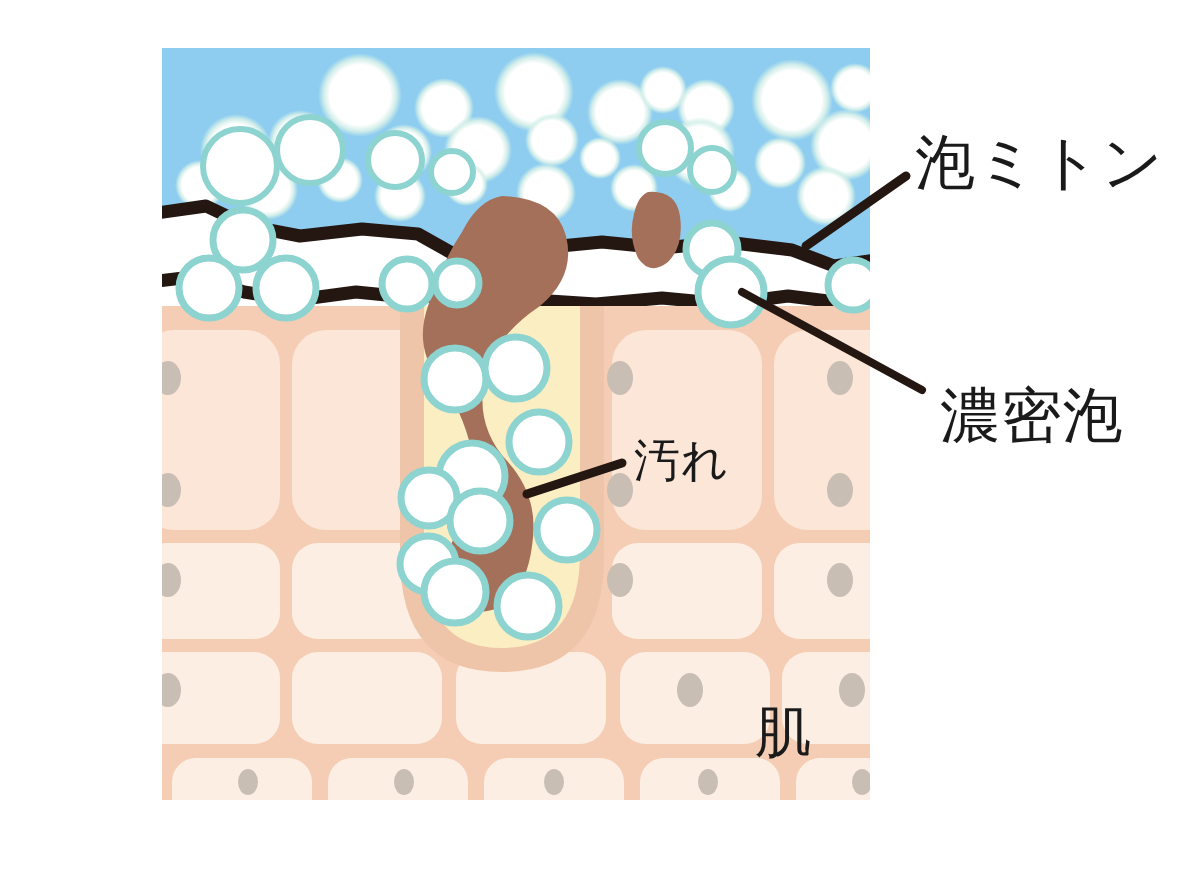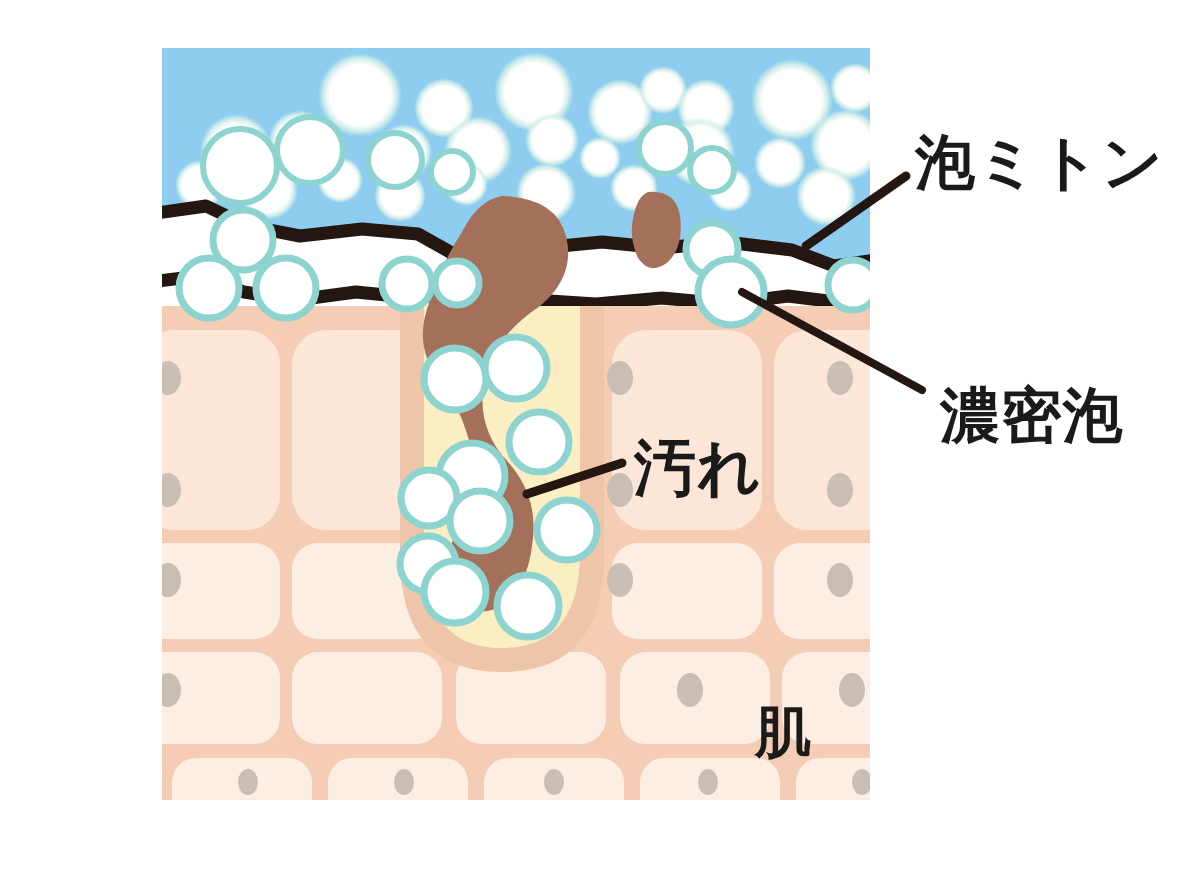--- a/index.html
+++ b/index.html
@@ -1,24 +1,24 @@
 <!DOCTYPE html>
 <html><head>
 <meta charset="utf-8">
 <style>
   html,body{margin:0;padding:0;background:#ffffff;}
   body{width:1200px;height:884px;overflow:hidden;
        font-family:"Liberation Sans","DejaVu Sans",sans-serif;}
   #stage{position:relative;width:1200px;height:884px;background:#fff;}
   svg.layer{position:absolute;left:0;top:0;width:1200px;height:884px;}
-  .label{position:absolute;color:#1a1a1a;font-weight:700;
+  .label{position:absolute;color:#1a1a1a;font-weight:400;
          letter-spacing:.02em;white-space:nowrap;line-height:1;}
   #lbl-mitten{left:915px;top:133px;font-size:60px;}
   #lbl-foam{left:940px;top:355px;font-size:60px;margin-top:31px;}
-  #lbl-dirt{left:634px;top:437px;font-size:62px;}
+  #lbl-dirt{left:634px;top:437px;font-size:46px;}
   #lbl-skin{left:755px;top:704px;font-size:56px;}
 </style>
 </head>
 <body>
 
 <div id="stage">
 
   <svg class="layer" viewBox="0 0 1200 884">
     <defs>
       <clipPath id="frameClip">

